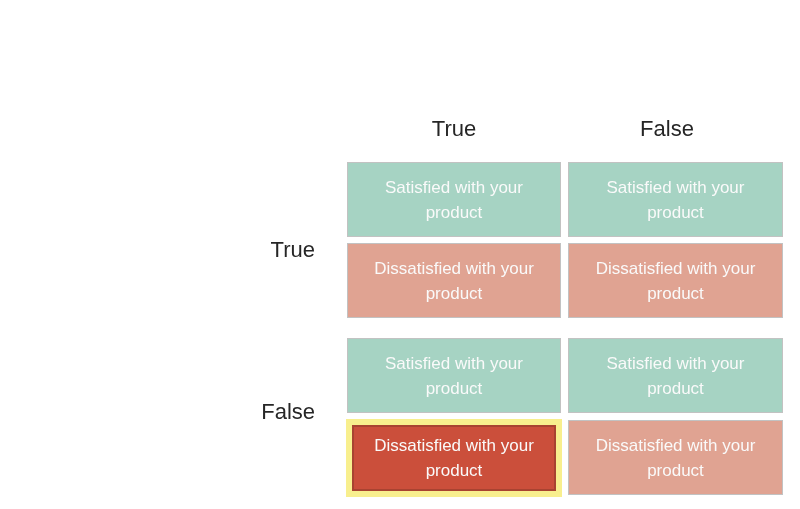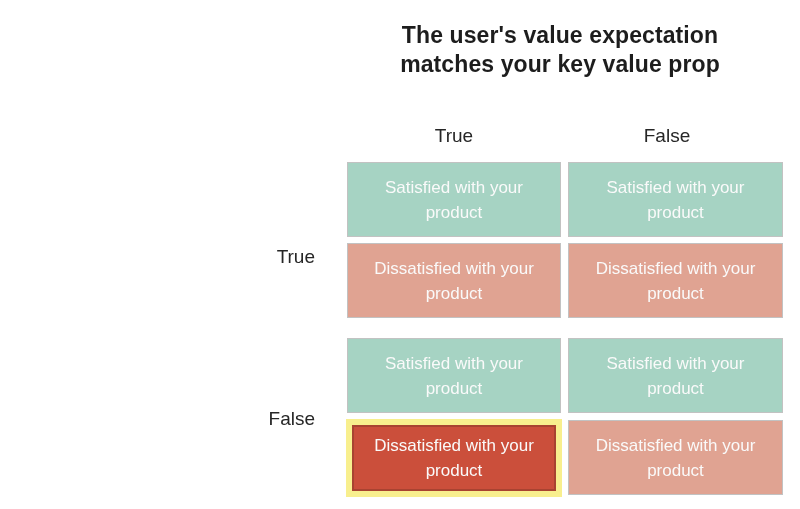--- a/index.html
+++ b/index.html
@@ -21,24 +21,23 @@
     font-size: 23px;
     line-height: 29px;
     color: var(--heading-text, #1d1d1d);
     text-align: center;
     letter-spacing: 0.1px;
   }
   .top-title  { left: 335px; top: 21px;  width: 450px; }
   .left-title { left: 5px;   top: 303px; width: 265px; }
   .axis-label {
     position: absolute;
-    font-size: 19px;
+    font-size: 22px;
     line-height: 24px;
     color: var(--label-text, #262626);
-    margin-top: 7px;
   }
   .col-label { text-align: center; top: 117px; }
   .col-label.c1 { left: 347px; width: 214px; }
   .col-label.c2 { left: 560px; width: 214px; }
   .row-label { text-align: right; left: 230px; width: 85px; }
   .row-label.r1 { top: 238px; }
   .row-label.r2 { top: 400px; }
   .box {
     position: absolute;
     box-sizing: border-box;
@@ -82,24 +81,20 @@
     font-size: 17px;
     line-height: 25px;
     padding: 0 8px;
   }
 </style>
 </head>
 <body>
 
 <div class="canvas">
 
-  <div class="axis-title top-title">
-    <div>The user's value expectation</div>
-    <div>matches your key value prop</div>
-  </div>
 
   <div class="axis-title left-title">
   </div>
 
   <div class="axis-label col-label c1">True</div>
   <div class="axis-label col-label c2">False</div>
 
   <div class="axis-label row-label r1">True</div>
   <div class="axis-label row-label r2">False</div>
 

